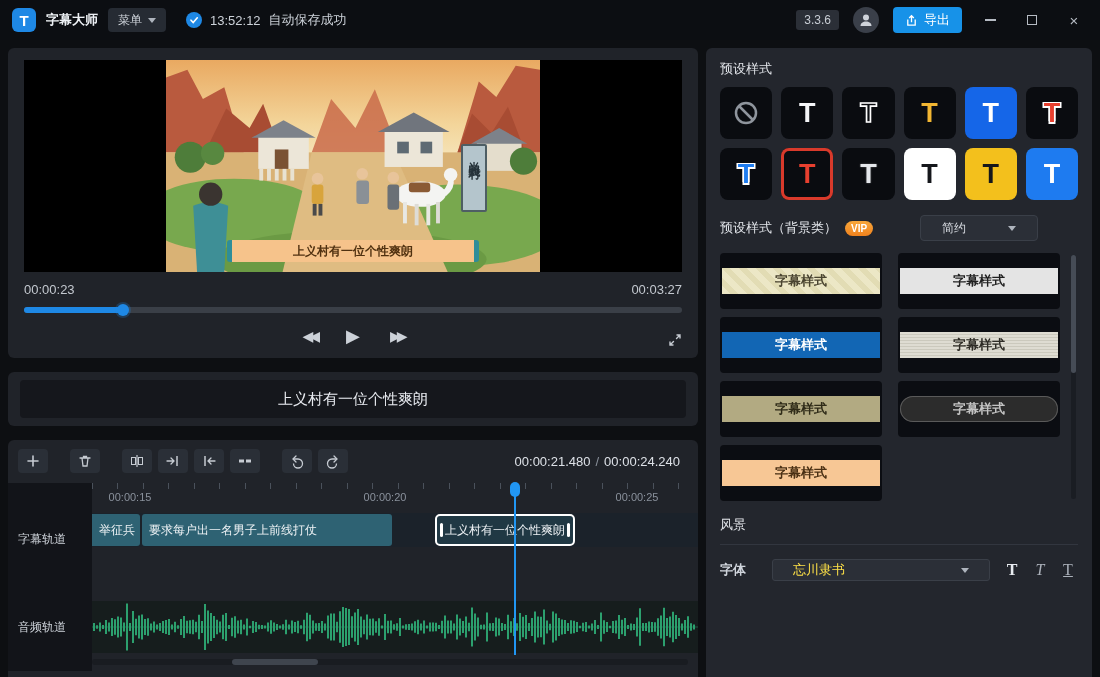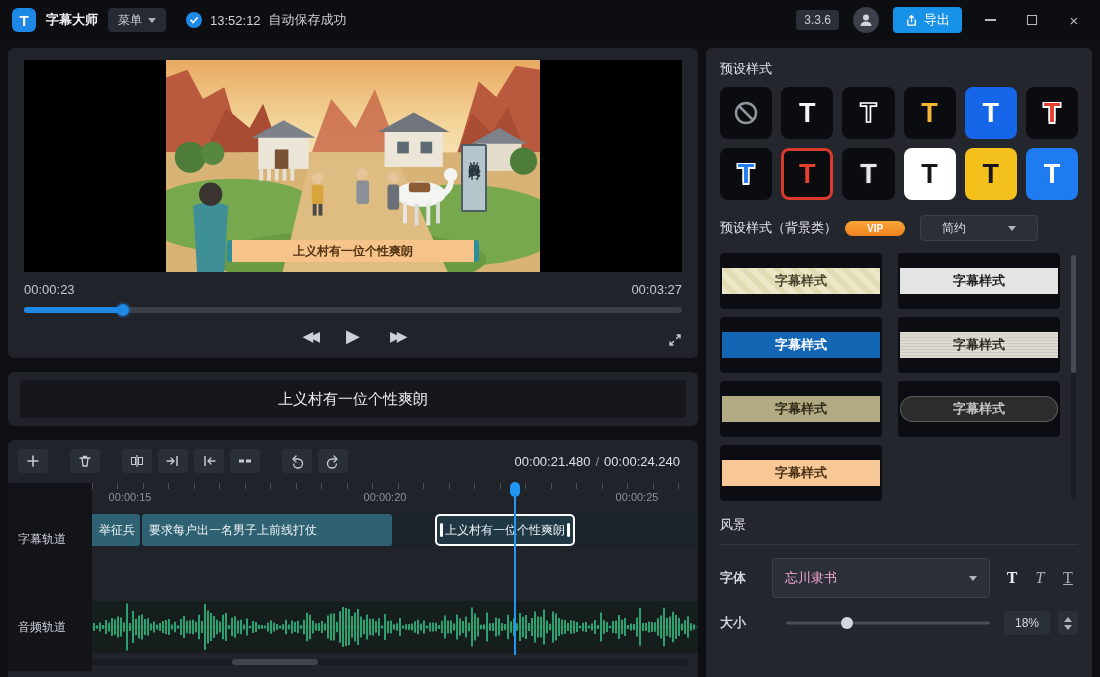--- a/index.html
+++ b/index.html
@@ -84,36 +84,36 @@
   .tl-scroll-thumb { position:absolute; left:140px; width:86px; top:0; bottom:0; background:#3f454e; border-radius:3px; cursor:grab; }
 
   
   .right-col { position:absolute; left:706px; top:48px; width:386px; height:629px; background:#23262d; border-radius:6px 6px 0 0; padding:12px 14px; }
   .rp-title { font-size:13px; color:#e2e5ea; }
   .preset-grid { margin-top:9px; display:grid; grid-template-columns:repeat(6,1fr); gap:9px; }
   .preset-btn { height:52px; background:#0a0c10; border:none; border-radius:8px; display:flex; align-items:center; justify-content:center; cursor:pointer; }
   .preset-letter { font-size:27px; font-weight:bold; line-height:1; }
 
   .bg-row { margin-top:15px; display:flex; align-items:center; }
-  .vip-badge { margin-left:8px; background:linear-gradient(180deg,#f7a63a,#f0821e); color:#fff; font-size:10px; font-weight:bold; border-radius:9px; padding:2px 22px; }
+  .vip-badge { margin-left:8px; background:linear-gradient(180deg,#f7a63a,#f0821e); color:#fff; font-size:10px; font-weight:bold; border-radius:9px; padding:2px 6px; }
   .dd { margin-left:auto; margin-right:40px; width:118px; height:26px; background:#2b2f37; border:1px solid #3a3f48; border-radius:4px; display:flex; align-items:center; padding:0 21px; font-size:12px; color:#d6dae0; cursor:pointer; }
   .dd .caret-down { margin-left:auto; }
 
   .style-list { position:relative; margin-top:12px; display:grid; grid-template-columns:1fr 1fr; column-gap:16px; row-gap:8px; padding-right:18px; }
   .style-card { height:56px; background:#0b0d12; border-radius:4px; display:flex; align-items:center; padding:0 2px; cursor:pointer; }
   .card-bar { width:100%; height:26px; display:flex; align-items:center; justify-content:center; font-size:13px; font-weight:bold; }
   .list-scrollbar { position:absolute; right:2px; top:2px; bottom:2px; width:5px; border-radius:3px; background:#1a1d23; }
   .list-scroll-thumb { position:absolute; top:0; width:5px; height:118px; background:#464c56; border-radius:3px; cursor:grab; }
 
   .landscape-title { margin-top:15px; }
   .divider { margin-top:10px; border-top:1px solid #32363f; }
 
   .prop-row { margin-top:13px; display:flex; align-items:center; }
   .prop-label { width:52px; font-size:13px; color:#cfd4db;font-weight:bold; }
-  .font-select { flex:1; height:40px; background:#2b2f37; border:1px solid #3a3f48; border-radius:3px; display:flex; align-items:center; padding:0 12px; font-size:13px; color:#f9a8d4; cursor:pointer; }
+  .font-select { flex:1; height:22px; background:#2b2f37; border:1px solid #3a3f48; border-radius:3px; display:flex; align-items:center; padding:0 20px; font-size:13px; color:#fde047; cursor:pointer; }
   .font-select .caret-down { margin-left:auto; }
   .tstyle-group { display:flex; gap:8px; margin-left:12px; }
   .tstyle-btn { width:20px; height:24px; background:none; border:none; font-size:16px; color:#aab0b9; cursor:pointer; font-family:"Liberation Serif","DejaVu Serif",serif; }
   .tstyle-btn.bold { font-weight:bold; color:#e8ebf0; }
   .tstyle-btn.italic { font-style:italic; }
   .tstyle-btn.underline { text-decoration:underline; }
 
   .color-select { width:86px; height:26px; background:#2b2f37; border:1px solid #3a3f48; border-radius:3px; display:flex; align-items:center; padding:0 8px; gap:8px; cursor:pointer; }
   .color-swatch { width:38px; height:13px; background:#000; border:1px solid #8a8f98; }
 
@@ -454,26 +454,14 @@
         <span class="caret-down"></span>
       </div>
       <div class="tstyle-group">
         <button class="tstyle-btn bold">T</button>
         <button class="tstyle-btn italic">T</button>
         <button class="tstyle-btn underline">T</button>
       </div>
     </div>
 
 
-    <div class="prop-row">
-      <span class="prop-label">大小</span>
-      <div class="slider">
-        <div class="slider-track"></div>
-        <div class="slider-handle"></div>
-      </div>
-      <div class="size-value">18%</div>
-      <div class="stepper">
-        <span class="tri-up"></span>
-        <span class="tri-dn"></span>
-      </div>
-    </div>
   </div>
 </div>
 
 </body></html>

